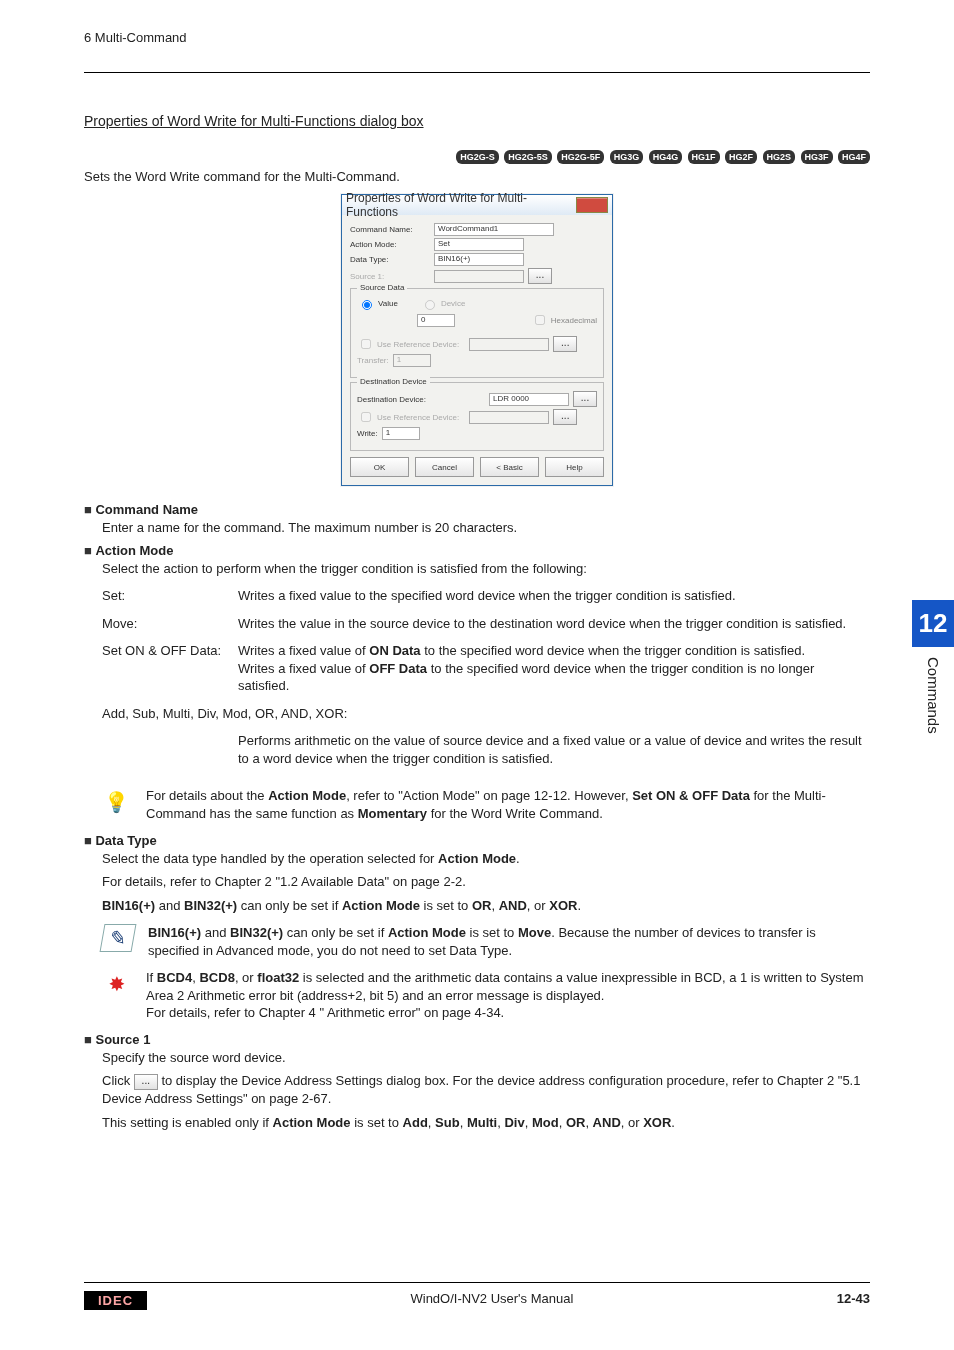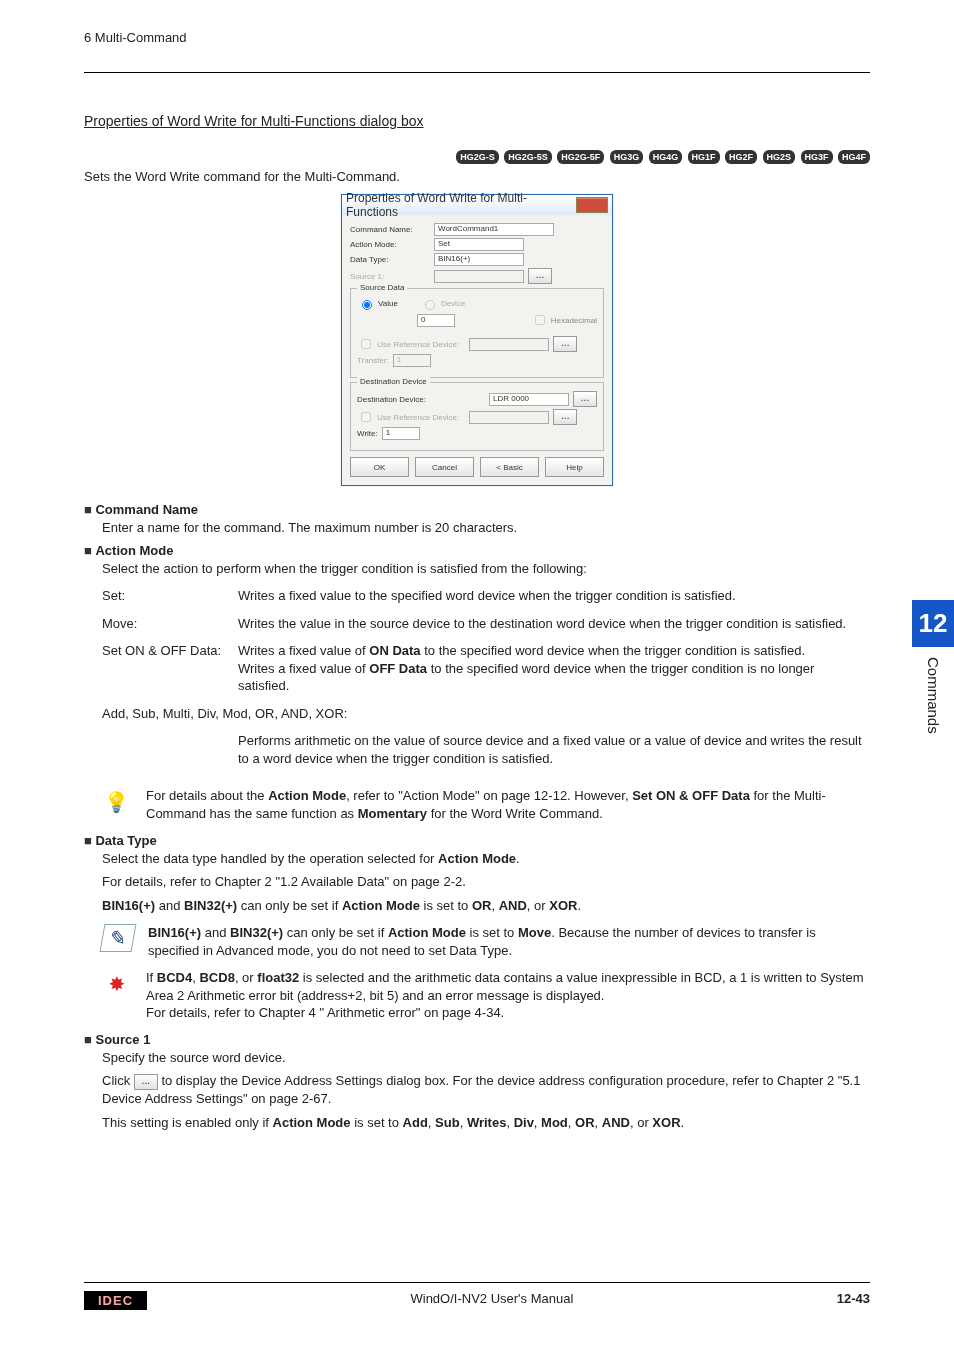--- a/index.html
+++ b/index.html
@@ -411,21 +411,21 @@
       <span>For details, refer to Chapter 4 " Arithmetic error" on page 4-34.</span>
     </div>
   </div>
 
   <div class="h-item"><span class="sq">■ </span><b>Source 1</b></div>
   <div class="body-text">Specify the source word device.</div>
   <div class="body-text">
     <span>Click </span><span class="ellipsis-btn">...</span><span> to display the Device Address Settings dialog box. For the device address configuration procedure, refer to Chapter 2 "5.1 Device Address Settings" on page 2-67.</span>
   </div>
   <div class="body-text">
-    <span>This setting is enabled only if </span><b>Action Mode</b><span> is set to </span><b>Add</b><span>, </span><b>Sub</b><span>, </span><b>Writes</b><span>, </span><b>Div</b><span>, </span><b>Mod</b><span>, </span><b>OR</b><span>, </span><b>AND</b><span>, or </span><b>XOR</b><span>.</span>
+    <span>This setting is enabled only if </span><b>Action Mode</b><span> is set to </span><b>Add</b><span>, </span><b>Sub</b><span>, </span><b>Multi</b><span>, </span><b>Div</b><span>, </span><b>Mod</b><span>, </span><b>OR</b><span>, </span><b>AND</b><span>, or </span><b>XOR</b><span>.</span>
   </div>
 
   <div class="side-tab">
     <div class="side-num">12</div>
     <div class="side-text">Commands</div>
   </div>
 
   <div class="footer">
     <span class="idec">IDEC</span>
     <span>WindO/I-NV2 User's Manual</span>

